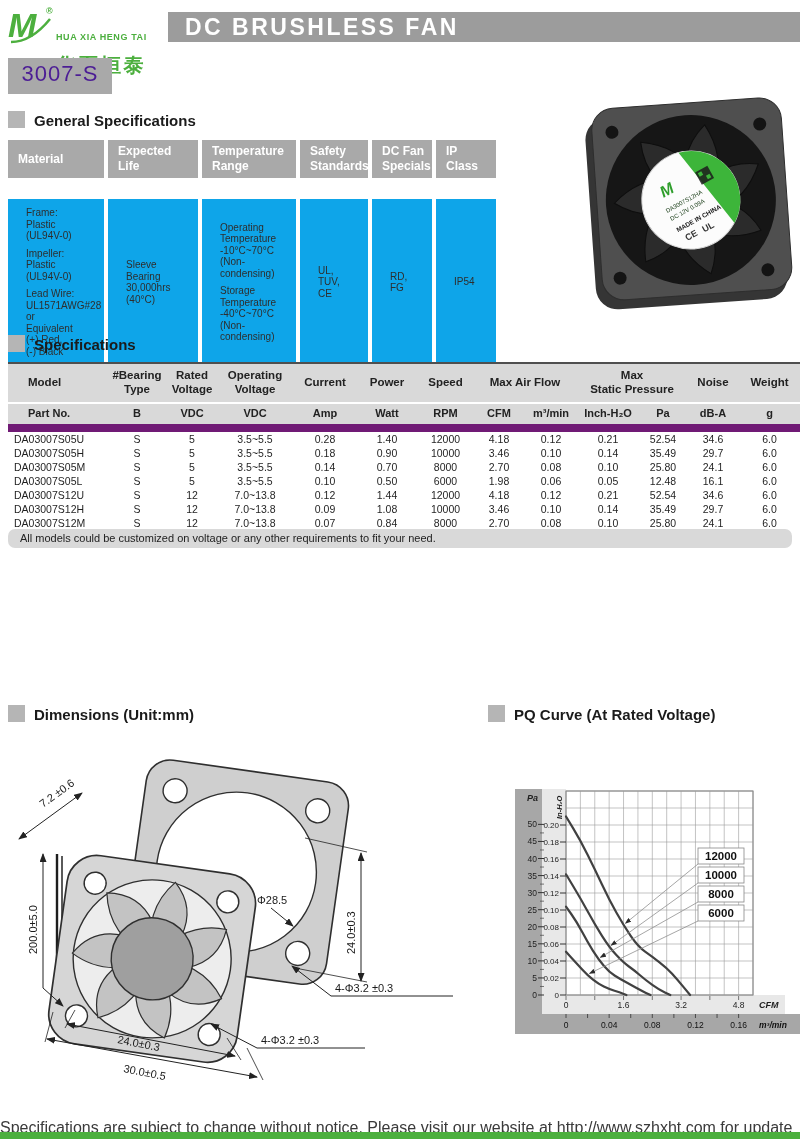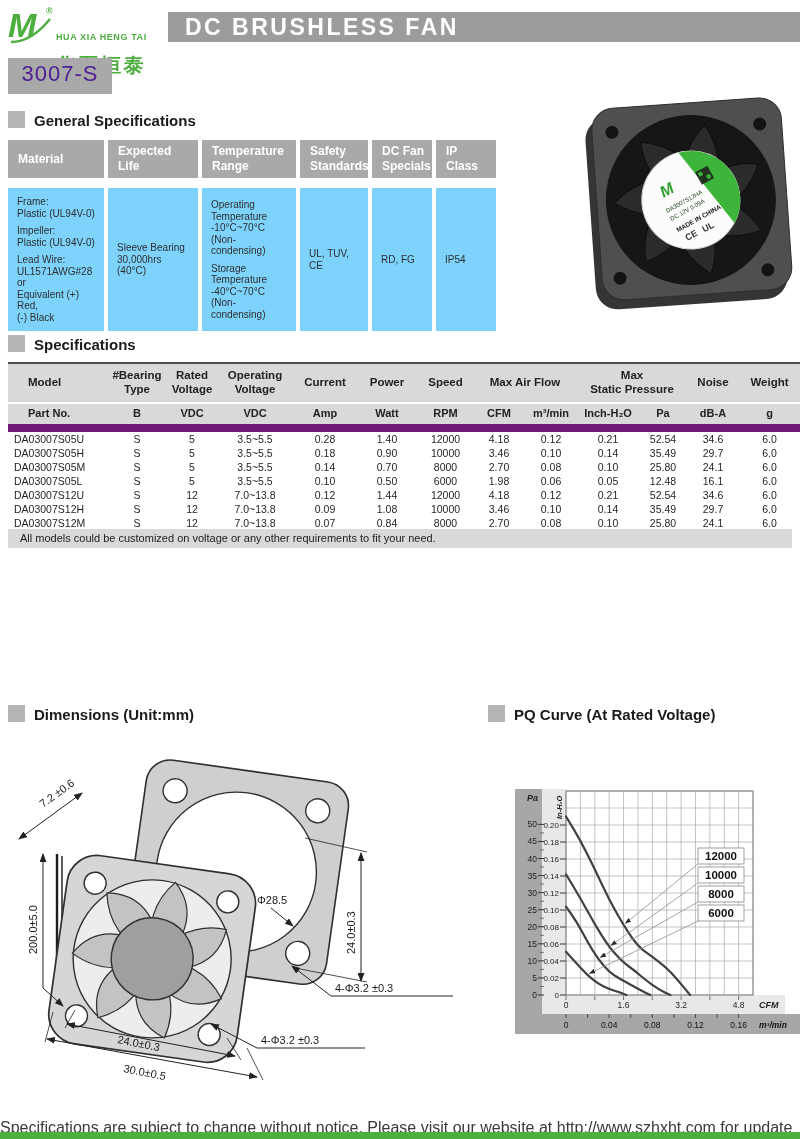--- a/index.html
+++ b/index.html
@@ -15,40 +15,40 @@
   .brand-en{left:56px;top:32px;font-size:9px;font-weight:700;color:#4caf3e;letter-spacing:0.6px;}
   .badge{left:8px;top:58px;width:104px;height:36px;background:#a9a9a9;color:#4c1d95;font-size:22px;
          letter-spacing:1px;text-align:center;line-height:31px;}
   .size-label{left:136px;top:56px;font-size:30px;font-weight:500;color:#474747;letter-spacing:0.5px;}
 
   .bullet{width:17px;height:17px;background:#b5b5b5;}
   .sec-title{font-size:15px;font-weight:700;color:#1b1b1b;}
 
   
   .gen-table{left:8px;top:140px;width:488px;display:grid;
-             grid-template-columns:96px 90px 94px 68px 60px 60px;gap:10px 4px;}
+             grid-template-columns:96px 90px 94px 68px 60px 60px;gap:21px 4px;}
   .gen-th{background:#a9a9a9;color:#fff;font-size:12px;font-weight:700;line-height:1.25;
           padding:4px 10px;display:flex;align-items:center;white-space:pre-line;min-height:29px;}
-  .gen-td{background:#7dd3fc;font-size:10px;line-height:11.5px;color:#2e2e2e;
-          padding:8px 9px;white-space:pre-line;display:flex;flex-direction:column;justify-content:flex-start;min-height:114px;}
+  .gen-td{background:#0ea5e9;font-size:10px;line-height:11.5px;color:#2e2e2e;
+          padding:8px 18px;white-space:pre-line;display:flex;flex-direction:column;justify-content:flex-start;min-height:114px;}
   .gen-td.vcenter{justify-content:center;}
   .para + .para{margin-top:6px;}
 
   
   .spec-table{left:8px;top:362px;width:784px;border-collapse:collapse;table-layout:fixed;
               border-top:2px solid #4f4f4f;}
   .spec-table th{background:#d9d9d9;font-size:11.5px;font-weight:600;color:#222;
                  white-space:pre-line;vertical-align:middle;padding:0;line-height:1.2;}
   .spec-table thead tr.grp th{height:38px;border-bottom:2px solid #fff;}
   .spec-table thead tr.unit th{height:20px;border-bottom:8px solid #701a75;font-size:11px;}
   .spec-table td{font-size:10.5px;color:#1f1f1f;text-align:center;height:14px;padding:0;}
   .spec-table .c1{text-align:left;padding-left:6px;}
   .spec-table th.c1{padding-left:20px;text-align:left;}
   .spec-note{left:8px;top:529px;width:784px;height:19px;background:#d9d9d9;font-size:11px;
-             line-height:19px;padding-left:12px;box-sizing:border-box;color:#222;}
+             line-height:19px;padding-left:12px;box-sizing:border-box;color:#222;border-radius:7px;}
 
   .footer{left:0;top:1119px;width:800px;font-size:16px;color:#3a3a3a;}
   .green-bar{left:0;top:1132px;width:800px;height:7px;background:#4caf3e;}
 
   svg text{font-family:"Liberation Sans","DejaVu Sans",sans-serif;}
 </style>
 </head>
 <body>
 
 <div class="page">

